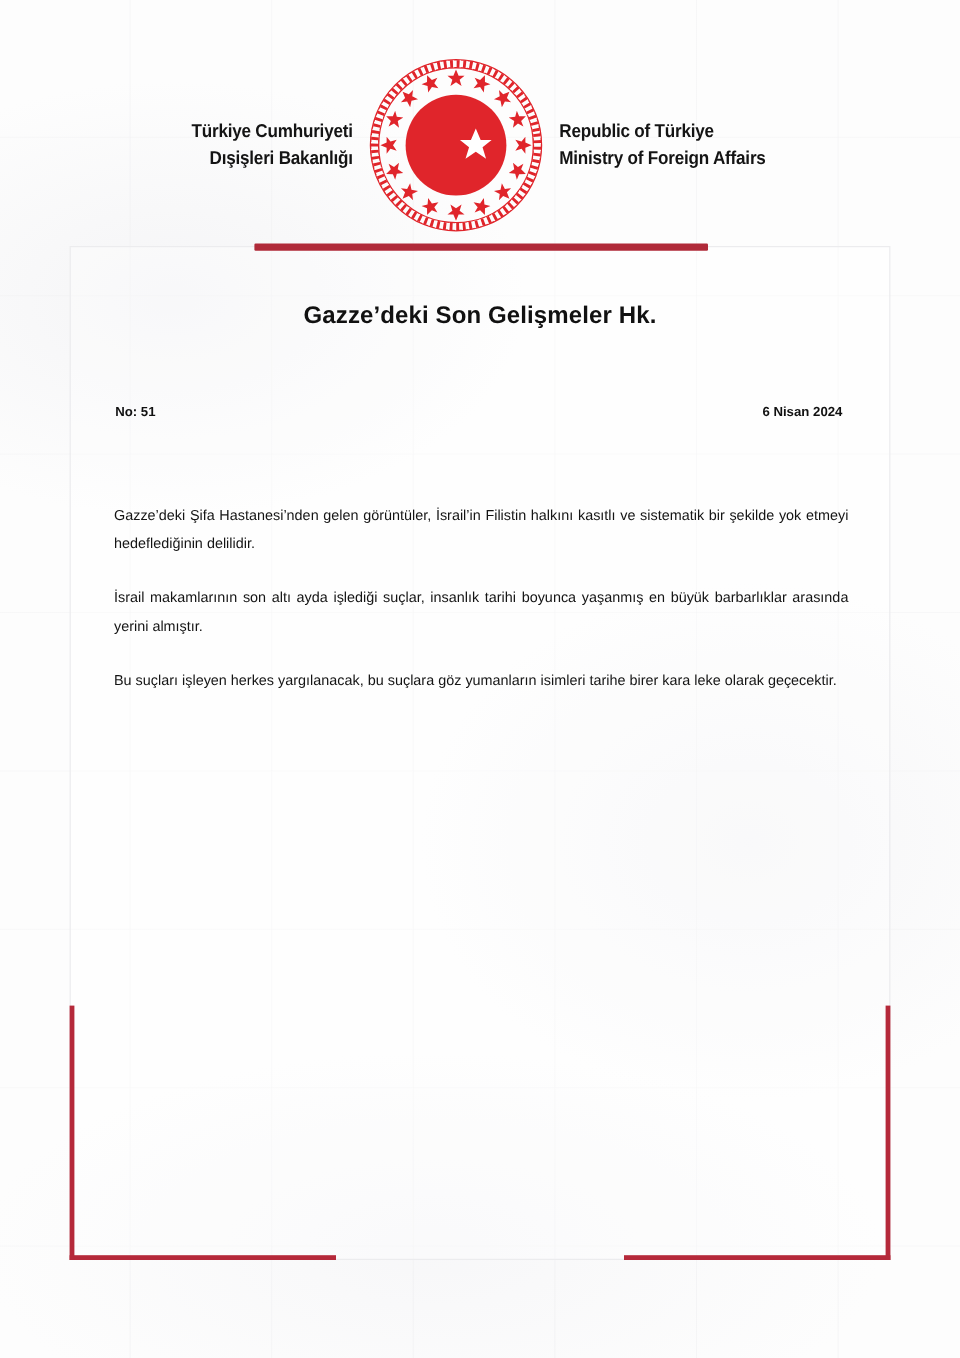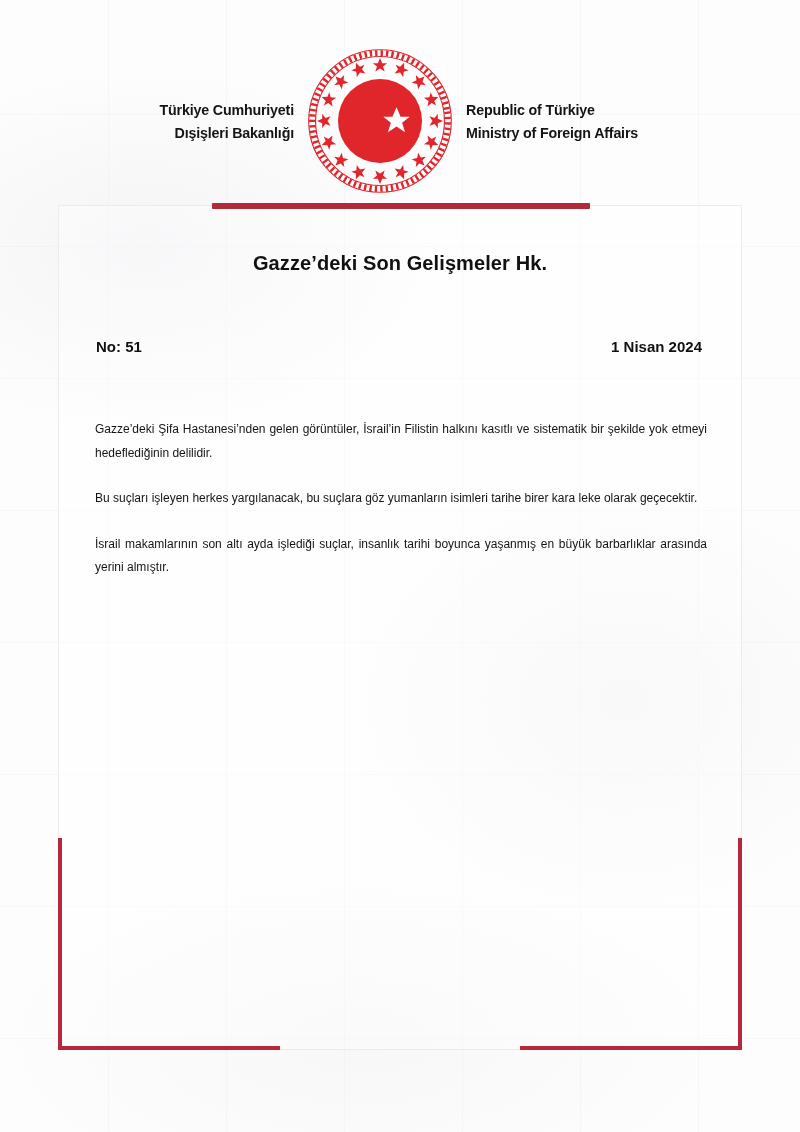--- a/index.html
+++ b/index.html
@@ -143,21 +143,21 @@
   }
 
   .meta-row {
     position: absolute;
     left: 96px;
     right: 98px;
     top: 338px;
     display: flex;
     justify-content: space-between;
     align-items: flex-start;
-    font-size: 15px;
+    font-size: 11px;
     font-weight: bold;
     color: #111;
   }
 
   .body-text {
     position: absolute;
     left: 95px;
     top: 418px;
     width: 612px;
     font-size: 12px;
@@ -302,23 +302,23 @@
 
   <div class="frame"></div>
   <div class="top-rule"></div>
   <div class="bracket bracket-left"></div>
   <div class="bracket bracket-right"></div>
 
   <div class="doc-title">Gazze’deki Son Gelişmeler Hk.</div>
 
   <div class="meta-row">
     <span>No: 51</span>
-    <span>1 Nisan 2024</span>
+    <span>6 Nisan 2024</span>
   </div>
 
   <div class="body-text">
     <p>Gazze’deki Şifa Hastanesi’nden gelen görüntüler, İsrail’in Filistin halkını kasıtlı ve sistematik bir şekilde yok etmeyi hedeflediğinin delilidir.</p>
+    <p>İsrail makamlarının son altı ayda işlediği suçlar, insanlık tarihi boyunca yaşanmış en büyük barbarlıklar arasında yerini almıştır.</p>
     <p>Bu suçları işleyen herkes yargılanacak, bu suçlara göz yumanların isimleri tarihe birer kara leke olarak geçecektir.</p>
-    <p>İsrail makamlarının son altı ayda işlediği suçlar, insanlık tarihi boyunca yaşanmış en büyük barbarlıklar arasında yerini almıştır.</p>
   </div>
 
 
 </div>
 
 </body></html>

